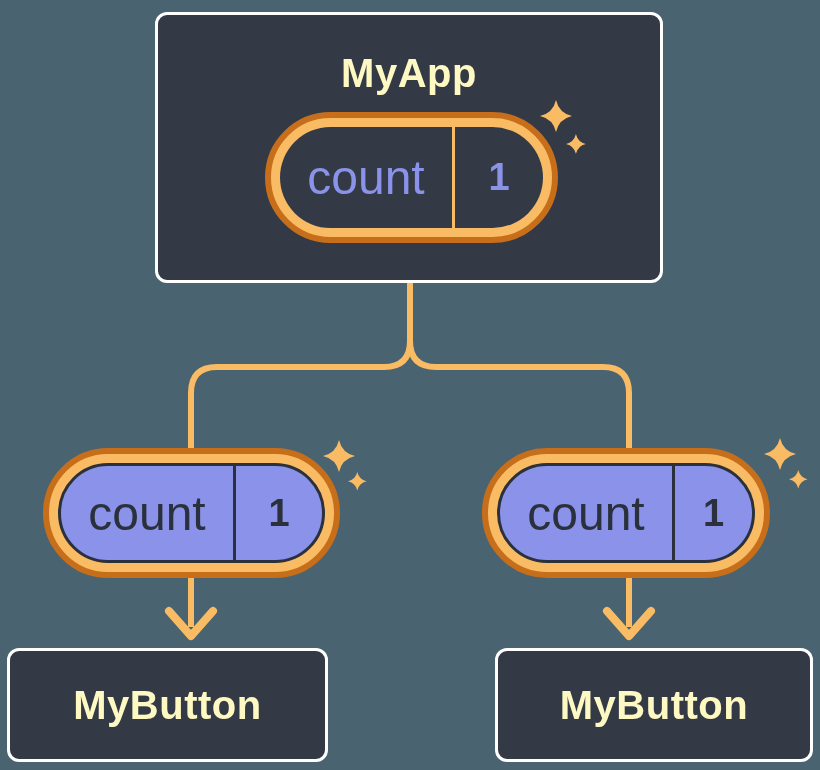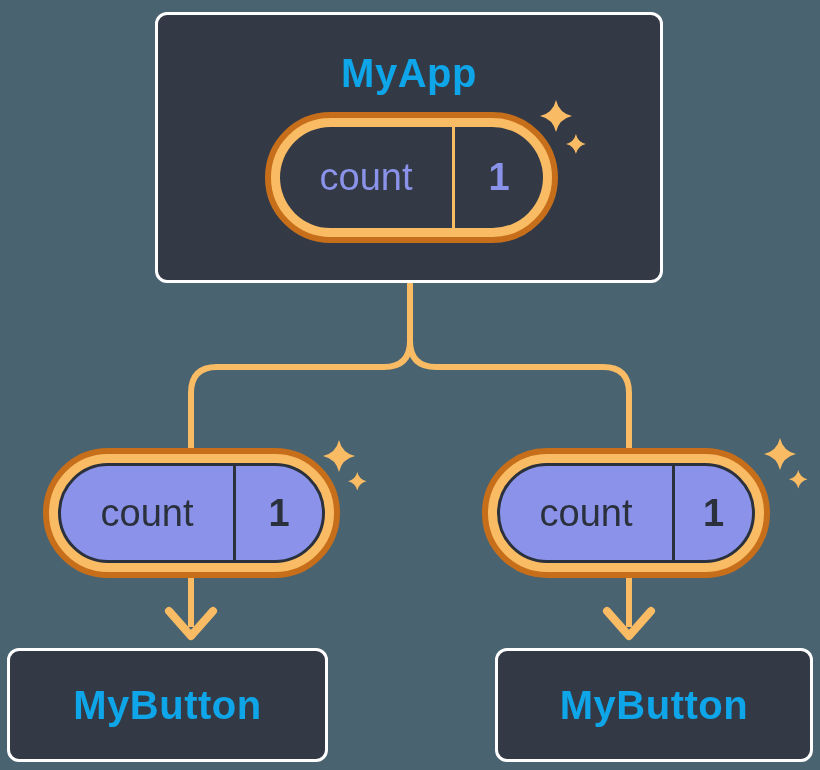--- a/index.html
+++ b/index.html
@@ -28,21 +28,21 @@
     border: 3px solid #FFFFFF;
     border-radius: 12px;
     z-index: 2;
   }
   .node-box.root  { left: 155px; top: 12px;  width: 508px; height: 271px; }
   .node-box.leaf-left  { left: 7px;   top: 648px; width: 321px; height: 114px;
     display: flex; align-items: center; justify-content: center; }
   .node-box.leaf-right { left: 495px; top: 648px; width: 318px; height: 114px;
     display: flex; align-items: center; justify-content: center; }
   .node-title {
-    color: #0ea5e9;
+    color: #fef9c3;
     font-size: 40px;
     font-weight: 600;
     letter-spacing: 0.5px;
     text-align: center;
   }
   .root-title {
     position: absolute;
     left: 0; right: 0;
     top: 36px;
   }
@@ -73,21 +73,21 @@
   .child-left .pill-inner, .child-right .pill-inner {
     background: #8A93E9;
     border: 3px solid #2B313C;
     color: #2B313C;
   }
   .state-name {
     width: 172px;
     display: flex;
     align-items: center;
     justify-content: center;
-    font-size: 38px;
+    font-size: 48px;
   }
   .pill-divider { width: 3px; }
   .root-pill .pill-divider { background: #F9BC64; }
   .child-left .pill-divider, .child-right .pill-divider { background: #2B313C; }
   .state-value {
     flex: 1;
     display: flex;
     align-items: center;
     justify-content: center;
     font-size: 38px;

